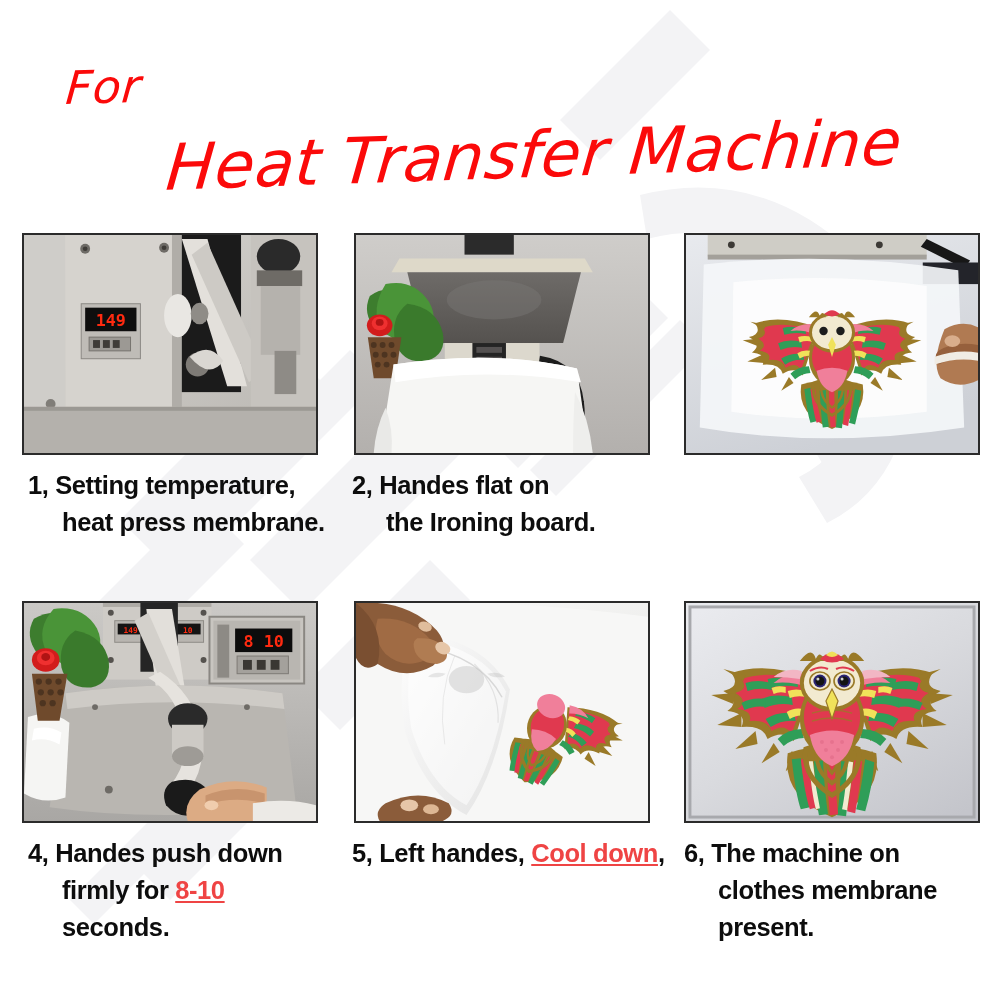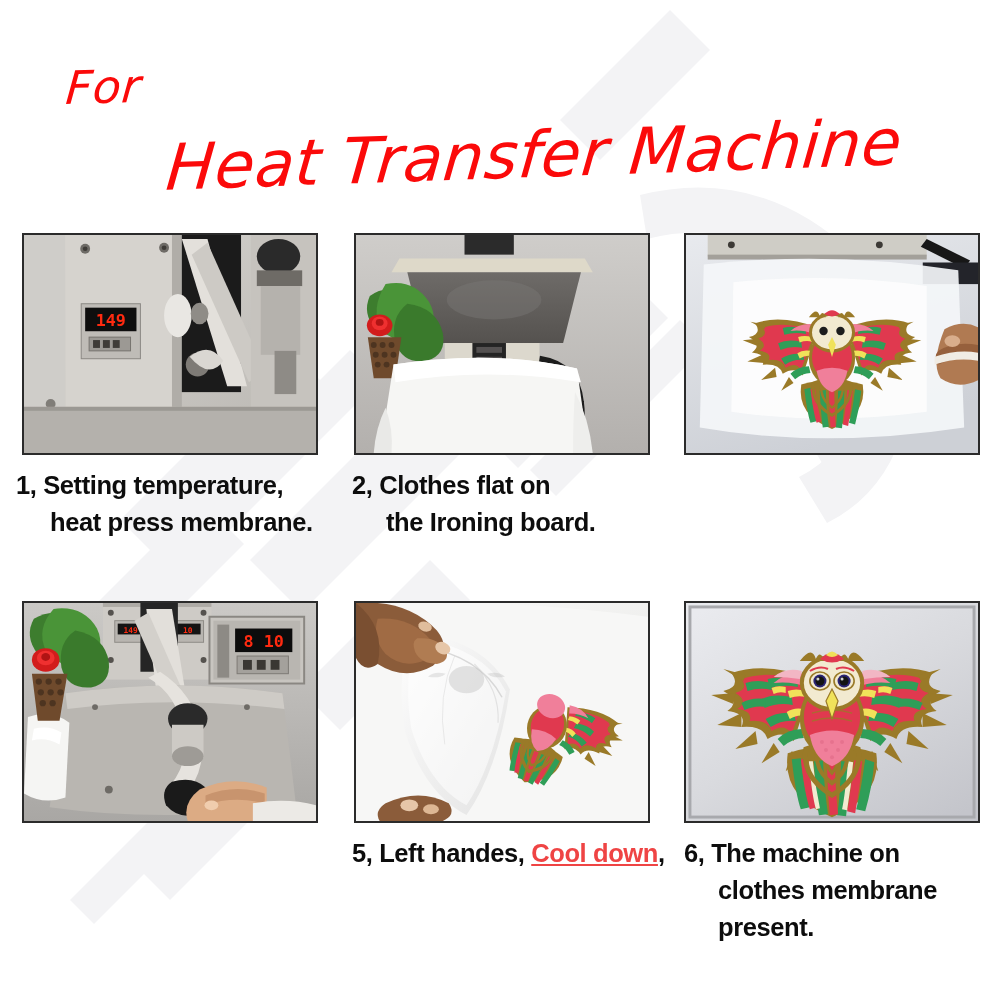--- a/index.html
+++ b/index.html
@@ -84,21 +84,21 @@
     left:0; width:334px;
     font-family:"Liberation Sans", sans-serif;
     font-weight:bold;
     font-size:25.5px;
     line-height:37px;
     color:#0d0d0d;
     letter-spacing:-0.4px;
   }
   .cap-l1 { display:block; }
   .cap-l2 { display:block; padding-left:34px; }
-  .step-cell:nth-child(1) .caption { padding-left:16px; }
+  .step-cell:nth-child(1) .caption { padding-left:28px; }
   .step-cell:nth-child(2) .caption { padding-left:18px; }
   .step-cell:nth-child(3) .caption { padding-left:16px; }
   .hl { color:#ef4444;text-decoration:underline; }
 </style>
 </head>
 <body>
 
 <svg id="watermark" viewBox="0 0 1002 1002">
   <g fill="#f3f3f5">
     <path d="M640 195 q120 -30 215 60 q75 72 50 168 q-18 70 -78 100 l-28 -46 q44 -22 56 -70 q18 -72 -40 -126 q-72 -66 -168 -42 z"></path>
@@ -219,21 +219,21 @@
             </g>
           </g>
 
           <path d="M38 132 q100 -16 186 4 l12 86 h-212 z" fill="#f6f6f4"></path>
           <path d="M38 132 q100 -16 186 4 l4 14 q-96 -16 -188 0 z" fill="#ffffff"></path>
           <path d="M30 176 q8 22 6 46 l-18 0 q2 -26 12 -46 z" fill="#e9e9e7"></path>
           <path d="M222 160 q14 26 18 62 l-20 0 q0 -34 2 -62 z" fill="#eeeeec"></path>
         </svg>
       </div>
       <div class="caption">
-        <span class="cap-l1">2, Clothes flat on</span>
+        <span class="cap-l1">2, Handes flat on</span>
         <span class="cap-l2">the Ironing board.</span>
       </div>
     </div>
 
     <div class="step-cell">
       <div class="photo-frame">
         <svg class="photo-svg" viewBox="0 0 296 222" preserveAspectRatio="none">
           <defs>
             <linearGradient id="p3bg" x1="0" y1="0" x2="0.4" y2="1">
               <stop offset="0" stop-color="#e8eaee"></stop>
@@ -419,20 +419,24 @@
                 <circle cx="35" cy="80" r="3.2"></circle>
               <circle cx="17" cy="91" r="3.2"></circle>
                 <circle cx="27" cy="91" r="3.2"></circle>
                 <circle cx="37" cy="91" r="3.2"></circle>
               <circle cx="19" cy="102" r="3.2"></circle>
                 <circle cx="29" cy="102" r="3.2"></circle>
             </g>
           </g>
         </svg>
       </div>
+      <div class="caption">
+        <span class="cap-l1">4, Handes push down</span>
+        <span class="cap-l2"><span>firmly for </span><span class="hl">8-10</span><span> seconds.</span></span>
+      </div>
     </div>
 
     <div class="step-cell">
       <div class="photo-frame">
         <svg class="photo-svg" viewBox="0 0 296 222" preserveAspectRatio="none">
           <defs>
             <linearGradient id="p5bg" x1="0" y1="0" x2="0.6" y2="1">
               <stop offset="0" stop-color="#fbfbfa"></stop>
                 <stop offset="1" stop-color="#e4e4e2"></stop>
             </linearGradient>

